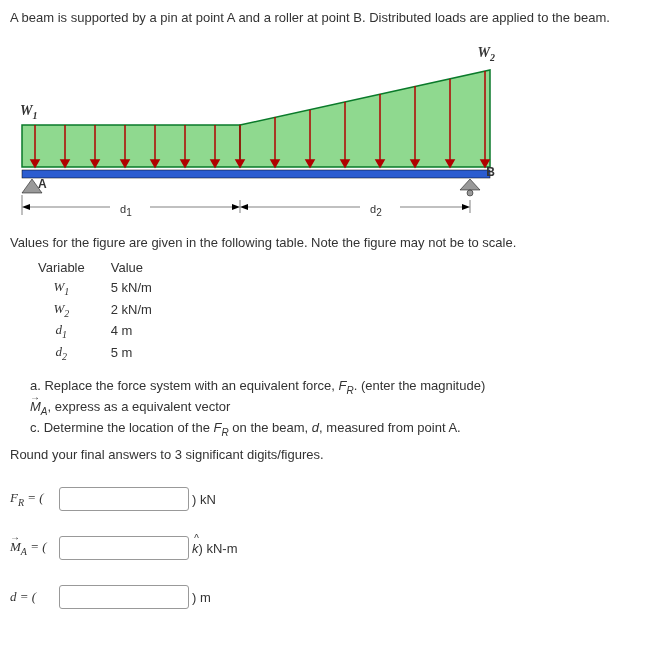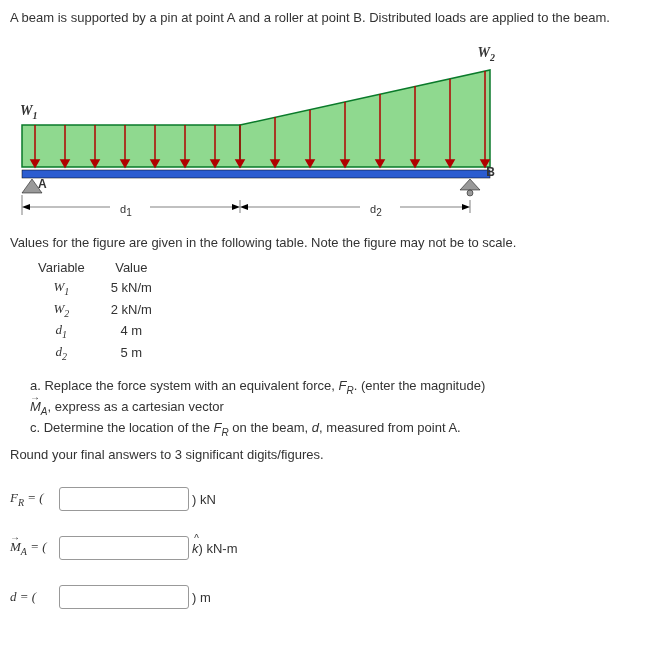--- a/index.html
+++ b/index.html
@@ -65,21 +65,21 @@
     .table-intro {
       margin-top: 18px;
       margin-bottom: 8px;
     }
     table {
       border-collapse: collapse;
       margin-left: 20px;
     }
     th, td {
       padding: 2px 18px 2px 8px;
-      text-align: center;
+      text-align: left;
       font-size: 13px;
     }
     th {
       font-weight: normal;
     }
     .var-col {
       text-align: center;
       font-family: 'Times New Roman', serif;
       font-style: italic;
     }
@@ -220,21 +220,21 @@
     <td>5 m</td>
   </tr>
 </tbody>
   </table>
 
 <div class="questions">
   <div class="question-line">
     <span>a. Replace the force system with an equivalent force, </span><i><span>F</span><span class="sub">R</span></i><span>. (enter the magnitude)</span>
   </div>
   <div class="question-line">
-    <span class="vec"><span class="vec-arrow">→</span><i><span>M</span><span class="sub">A</span></i></span><span>, express as a cartesian vector</span>
+    <span class="vec"><span class="vec-arrow">→</span><i><span>M</span><span class="sub">A</span></i></span><span>, express as a equivalent vector</span>
   </div>
   <div class="question-line">
     <span>c. Determine the location of the </span><i><span>F</span><span class="sub">R</span></i><span> on the beam, </span><i>d</i><span>, measured from point A.</span>
   </div>
 </div>
 
 <div class="round-text">Round your final answers to 3 significant digits/figures.</div>
 
 <div class="answer-row">
   <span class="answer-label"><i><span>F</span><span class="sub">R</span></i><span> = (</span></span>

